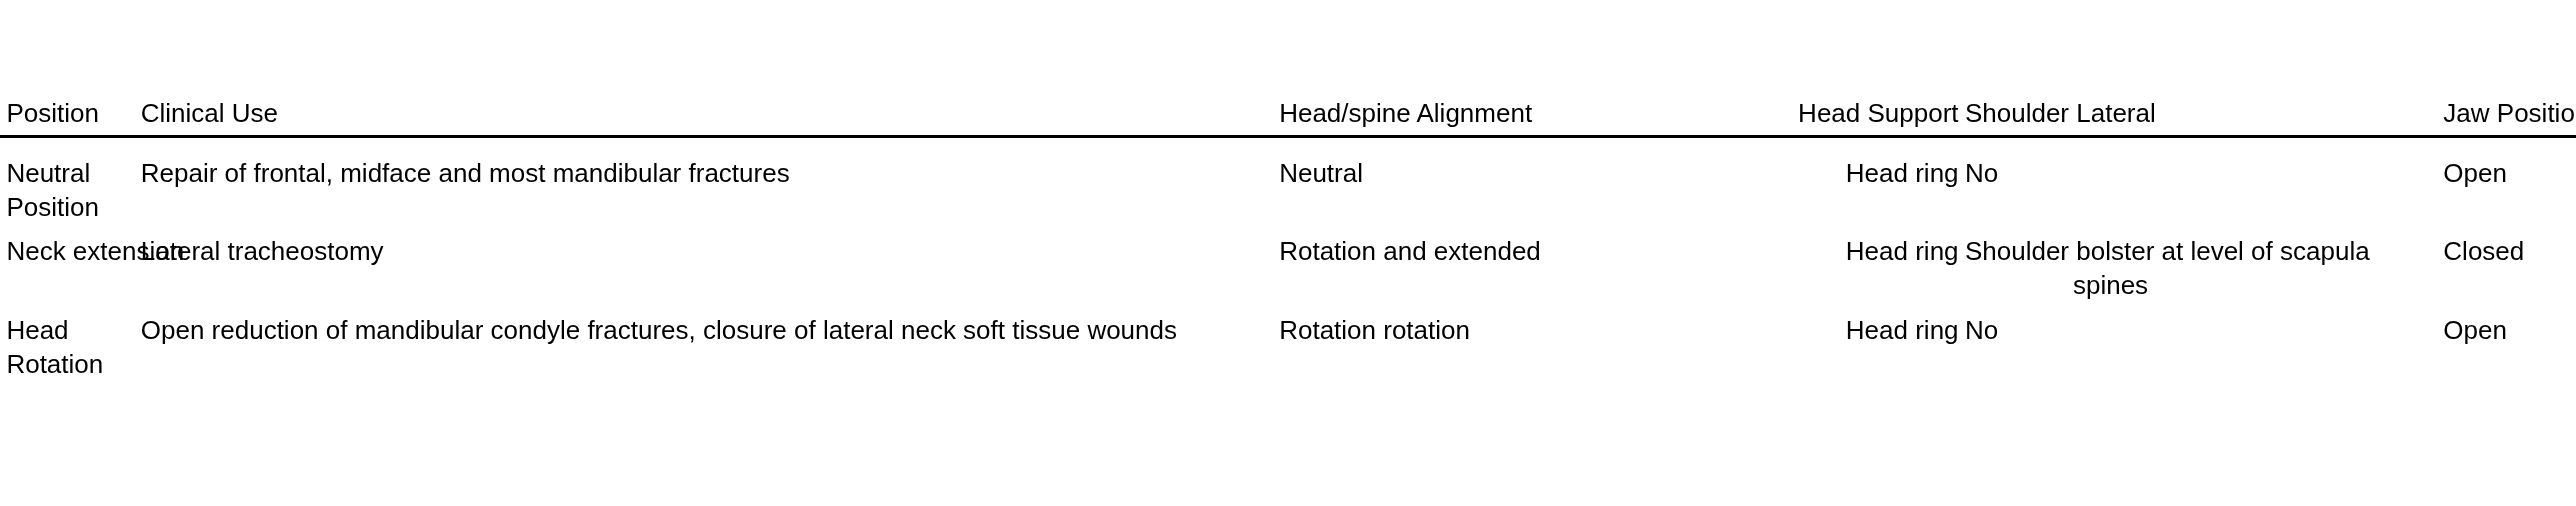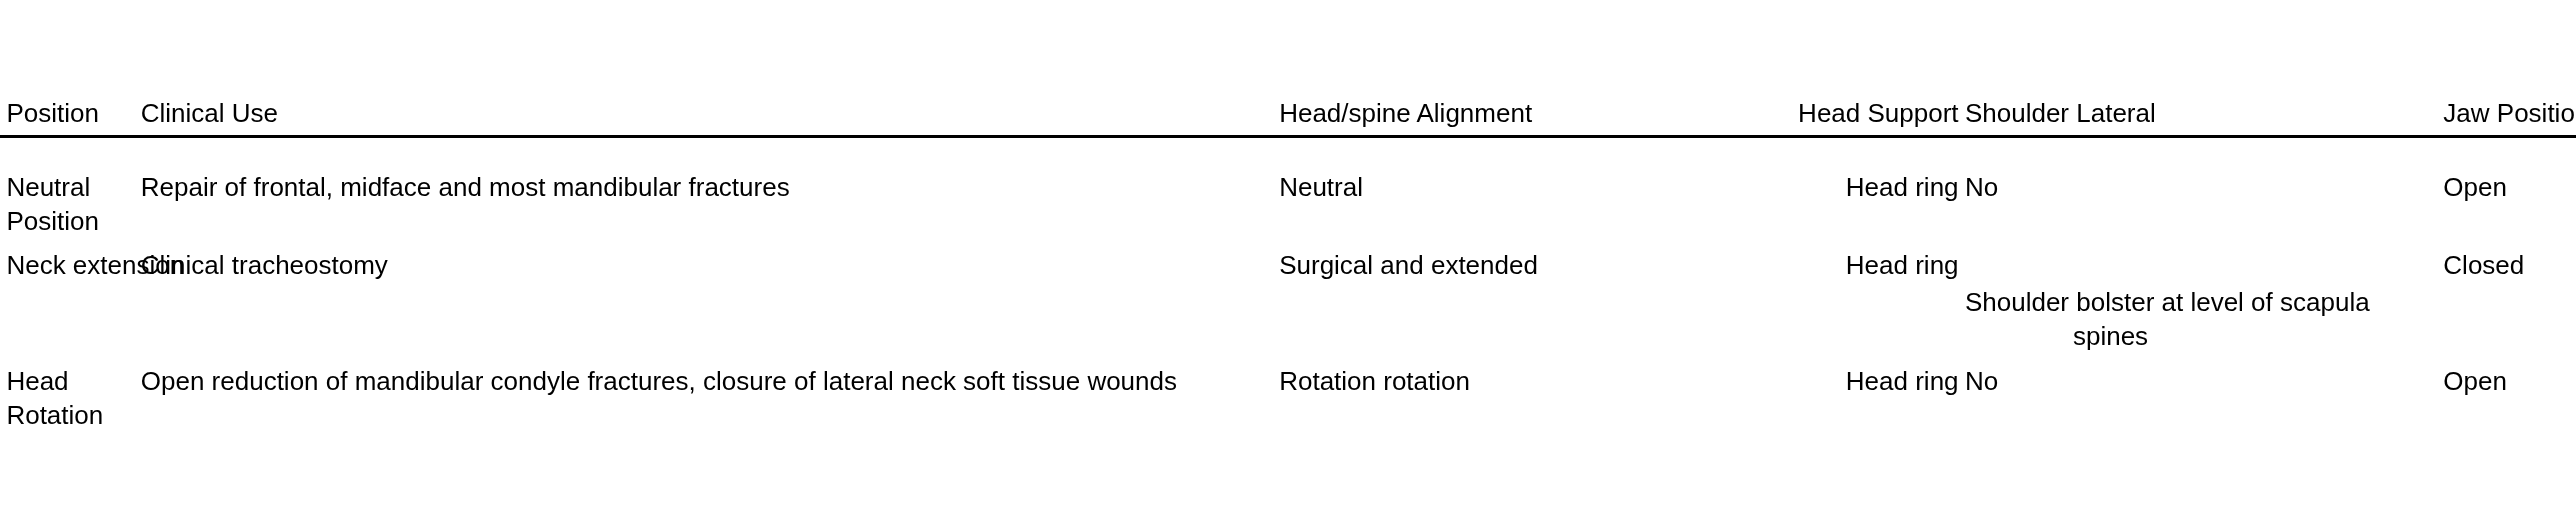--- a/index.html
+++ b/index.html
@@ -57,35 +57,34 @@
   thead th {
     vertical-align: bottom;
     height: 131px;
   }
 
   tbody tr.data-row > td {
     padding-top: 11px;
     padding-bottom: 0;
   }
   tbody tr.data-row.first-data-row > td {
-    padding-top: 33px;
+    padding-top: 19px;
   }
   .cell-text {
     display: block;
     white-space: pre-line;
   }
   
   .cell-text.hanging {
     padding-left: 31px;
     text-indent: -31px;
   }
   .cell-text.hanging-deep {
     padding-left: 108px;
     text-indent: -108px;
-    margin-top: 37px;
   }
   .nowrap { white-space: pre; }
 </style>
 </head>
 <body>
 
 <div class="table-wrap">
   <table class="positioning-table">
     <thead>
       <tr class="header-row">
@@ -131,24 +130,24 @@
         <td class="col-jaw">
           <span class="cell-text">Open</span>
         </td>
       </tr>
 
       <tr class="data-row">
         <td class="col-position">
           <span class="cell-text nowrap">Neck extension</span>
         </td>
         <td class="col-clinical">
-          <span class="cell-text hanging">Clinical tracheostomy</span>
+          <span class="cell-text hanging">Lateral tracheostomy</span>
         </td>
         <td class="col-alignment">
-          <span class="cell-text nowrap">Surgical and extended</span>
+          <span class="cell-text nowrap">Rotation and extended</span>
         </td>
         <td class="col-headsupport">
           <span class="cell-text nowrap">Head ring</span>
         </td>
         <td class="col-shoulder">
           <span class="cell-text hanging-deep">Shoulder bolster at level of scapula spines</span>
         </td>
         <td class="col-jaw">
           <span class="cell-text">Closed</span>
         </td>

